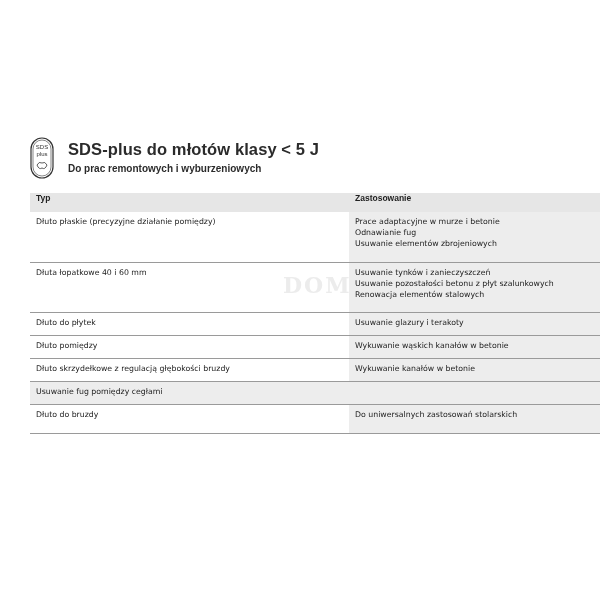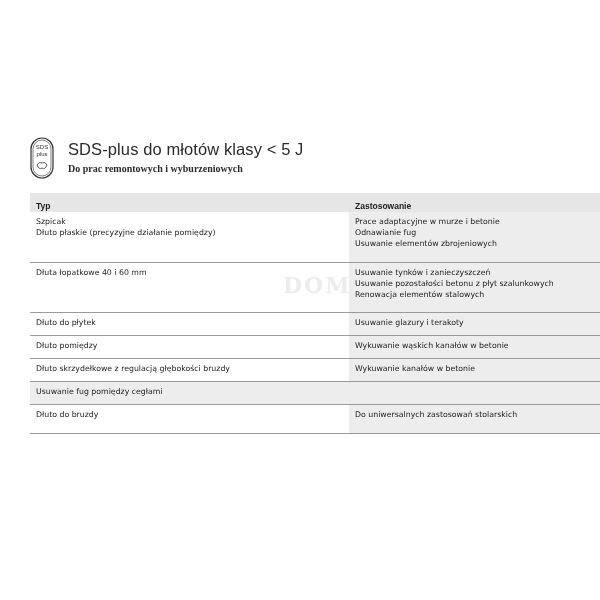--- a/index.html
+++ b/index.html
@@ -1,28 +1,28 @@
 <!DOCTYPE html>
 <html><head>
   <meta charset="utf-8">
   <style>
     html, body { margin: 0; padding: 0; background: #ffffff; }
     body { width: 600px; height: 600px; position: relative; overflow: hidden;
            font-family: "DejaVu Sans", sans-serif; color: #222; }
     .header { position: absolute; left: 30px; top: 137px; display: flex; align-items: flex-start; }
     .logo { width: 24px; height: 42px; margin-right: 14px; }
     .titles { padding-top: 3px; }
-    .title { font-family: "Liberation Sans", sans-serif; font-weight: normal; font-size: 16.5px; color: #2b2b2b; letter-spacing: 0.1px; text-align: right; }
-    .subtitle { font-family: Liberation Serif, serif; font-weight: bold; font-size: 10px; color: #2b2b2b; margin-top: 4px; }
+    .title { font-family: "Liberation Sans", sans-serif; font-weight: bold; font-size: 16.5px; color: #2b2b2b; letter-spacing: 0.1px; text-align: right; }
+    .subtitle { font-family: Liberation Sans, sans-serif; font-weight: bold; font-size: 10px; color: #2b2b2b; margin-top: 4px; }
     .table { position: absolute; left: 30px; top: 193px; width: 580px; font-size: 7.8px; line-height: 11px; }
     .row { display: flex; border-bottom: 1px solid #9a9a9a; }
     .row.head { background: #e6e6e6; border-bottom: none; font-weight: bold; font-family: "Liberation Sans", sans-serif; font-size: 8.5px; }
     .cell-a { width: 319px; padding: 4px 0 0 6px; box-sizing: border-box; }
     .cell-b { flex: 1; padding: 4px 0 0 6px; box-sizing: border-box; background: #ededed; }
-    .row.head .cell-a, .row.head .cell-b { background: transparent; padding-top: 8px; height: 19px; }
+    .row.head .cell-a, .row.head .cell-b { background: transparent; padding-top: 0; height: 19px; }
     .line { display: block; }
     .watermark { position: absolute; left: 283px; top: 272px; font-family: "DejaVu Serif", serif; font-weight: bold; font-size: 22px; color: #ececec; letter-spacing: 2px; }
   </style>
 </head>
 <body>
 
 <div class="header">
   <svg class="logo" viewBox="0 0 24 42">
     <rect x="1" y="1" width="22" height="40" rx="11" ry="11" fill="none" stroke="#333" stroke-width="1.2"></rect>
     <rect x="3" y="3" width="18" height="36" rx="9" ry="9" fill="none" stroke="#333" stroke-width="0.6"></rect>
@@ -39,21 +39,20 @@
 <div class="watermark">DOM</div>
 
 <div class="table">
   <div class="row head">
     <div class="cell-a">Typ</div>
     <div class="cell-b">Zastosowanie</div>
   </div>
 
   <div class="row" style="height:50px">
     <div class="cell-a">
-      <span class="line">Szpicak</span>
       <span class="line">Dłuto płaskie (precyzyjne działanie pomiędzy)</span>
     </div>
     <div class="cell-b">
       <span class="line">Prace adaptacyjne w murze i betonie</span>
       <span class="line">Odnawianie fug</span>
       <span class="line">Usuwanie elementów zbrojeniowych</span>
     </div>
   </div>
 
   <div class="row" style="height:49px">

